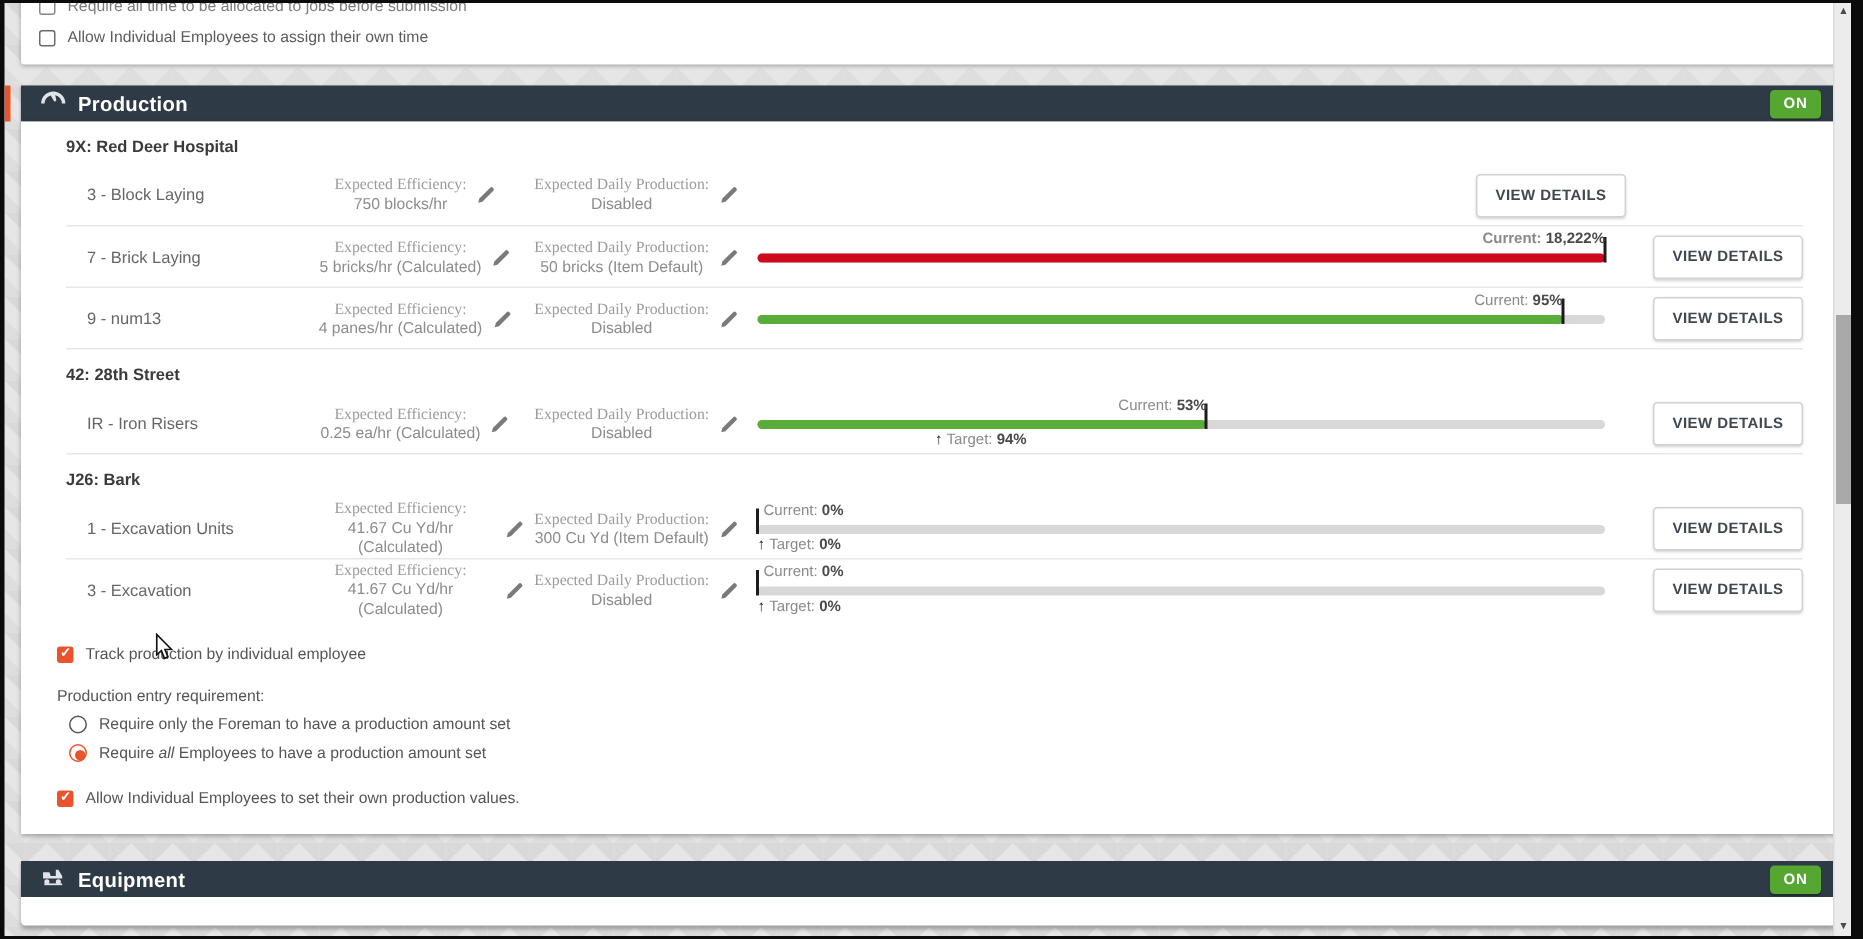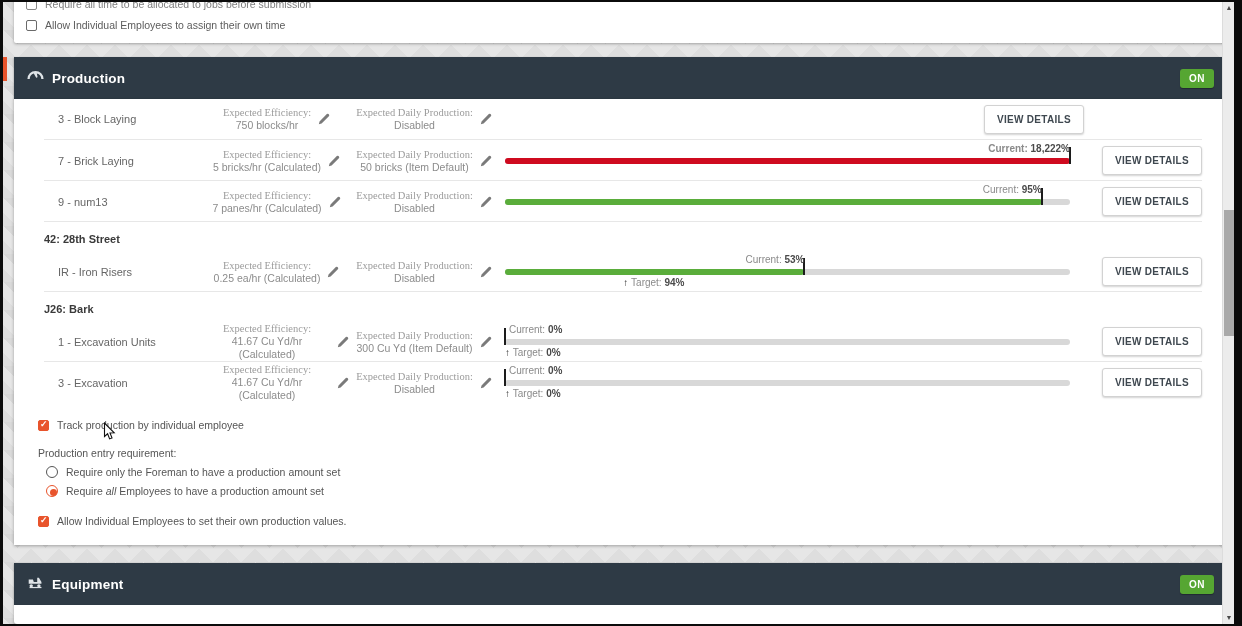--- a/index.html
+++ b/index.html
@@ -20,21 +20,21 @@
   .content-col{position:absolute;left:11px;top:0;width:1214px;}
   .card{background:#fff;box-shadow:0 1px 3px rgba(0,0,0,.3);}
   .top-card{margin-top:-10px;height:51px;padding:6px 0 0 12px;overflow:hidden;border-radius:0 0 2px 2px;}
   .cb-row{display:flex;align-items:center;gap:8px;font-size:10.5px;color:#5c5c5c;}
   .clipped-row{opacity:.8;filter:blur(.4px);}
   .cb-row + .cb-row{margin-top:9px;}
   .cb{width:11px;height:11px;border:1.5px solid #6a6a6a;border-radius:2px;background:#fff;flex:0 0 auto;}
   .cb.checked{background:#e8542c;border-color:#e8542c;position:relative;}
   .cb.checked::after{content:"✓";position:absolute;left:1px;top:-2px;color:#fff;font-size:9px;font-weight:bold;}
 
-  .panel-header{height:42px;background:#2e3a45;display:flex;align-items:center;padding:0 14px 0 13px;box-shadow:0 1px 2px rgba(0,0,0,.35);}
+  .panel-header{height:24px;background:#2e3a45;display:flex;align-items:center;padding:0 14px 0 13px;box-shadow:0 1px 2px rgba(0,0,0,.35);}
   .panel-title{color:#fff;font-size:13.5px;font-weight:bold;margin-left:8px;letter-spacing:.2px;}
   .toggle-on{margin-left:auto;background:#56a632;color:#fff;border:none;border-radius:3px;font-size:10px;font-weight:bold;letter-spacing:.5px;padding:4px 9px;cursor:pointer;box-shadow:0 1px 1px rgba(0,0,0,.3);}
   .production-panel{margin-top:14px;}
   .panel-body{background:#fff;box-shadow:0 1px 3px rgba(0,0,0,.3);padding-bottom:16px;}
 
   .group-header{font-size:11px;font-weight:bold;color:#3a3a3a;padding:11px 0 6px 30px;}
   .prod-row{display:grid;grid-template-columns:160px 145px 150px 1fr 118px;align-items:center;height:41px;margin:0 26px 0 30px;}
   .prod-row.divider{border-bottom:1px solid #e7e7e7;}
   .cell.name{font-size:11px;color:#666;padding-left:14px;}
   .cell.mid{display:flex;align-items:center;justify-content:center;gap:7px;}
@@ -99,20 +99,21 @@
         <span>
           <svg width="17" height="13" viewBox="0 0 20 15">
               <path d="M10 1 A9.5 9.5 0 0 0 .5 10.5 L3.2 10.5 A6.8 6.8 0 0 1 8 4.1 L10.8 8.9 A1.6 1.6 0 0 0 12.4 8 L11.6 3.9 A6.8 6.8 0 0 1 16.8 10.5 L19.5 10.5 A9.5 9.5 0 0 0 10 1 Z" fill="#dfe4e8"></path>
             </svg>
         </span>
         <span class="panel-title">Production</span>
         <button class="toggle-on">ON</button>
       </header>
       <div class="panel-body">
         <div id="prod-rows">
+            <div class="group-header">9X: Red Deer Hospital</div>
             <div class="prod-row divider">
     <div class="cell name">3 - Block Laying</div>
     <div class="cell mid">
       <div class="mid-text">
         <div class="mid-label">Expected Efficiency:</div>
         <div class="mid-value">750 blocks/hr</div>
       </div>
       <span class="pencil">
         <svg width="12" height="12" viewBox="0 0 14 14">
                     <path d="M1 13 L1.8 9.8 L10.3 1.3 A1.4 1.4 0 0 1 12.3 1.3 L12.7 1.7 A1.4 1.4 0 0 1 12.7 3.7 L4.2 12.2 Z" fill="#7a7a7a"></path>
@@ -168,21 +169,21 @@
     </div>
     <div class="cell btn-cell">
       <button class="view-details">VIEW DETAILS</button>
     </div>
   </div>
             <div class="prod-row divider">
     <div class="cell name">9 - num13</div>
     <div class="cell mid">
       <div class="mid-text">
         <div class="mid-label">Expected Efficiency:</div>
-        <div class="mid-value">7 panes/hr (Calculated)</div>
+        <div class="mid-value">4 panes/hr (Calculated)</div>
       </div>
       <span class="pencil">
         <svg width="12" height="12" viewBox="0 0 14 14">
                     <path d="M1 13 L1.8 9.8 L10.3 1.3 A1.4 1.4 0 0 1 12.3 1.3 L12.7 1.7 A1.4 1.4 0 0 1 12.7 3.7 L4.2 12.2 Z" fill="#7a7a7a"></path>
                   </svg>
       </span>
     </div>
     <div class="cell mid">
       <div class="mid-text">
         <div class="mid-label">Expected Daily Production:</div>

